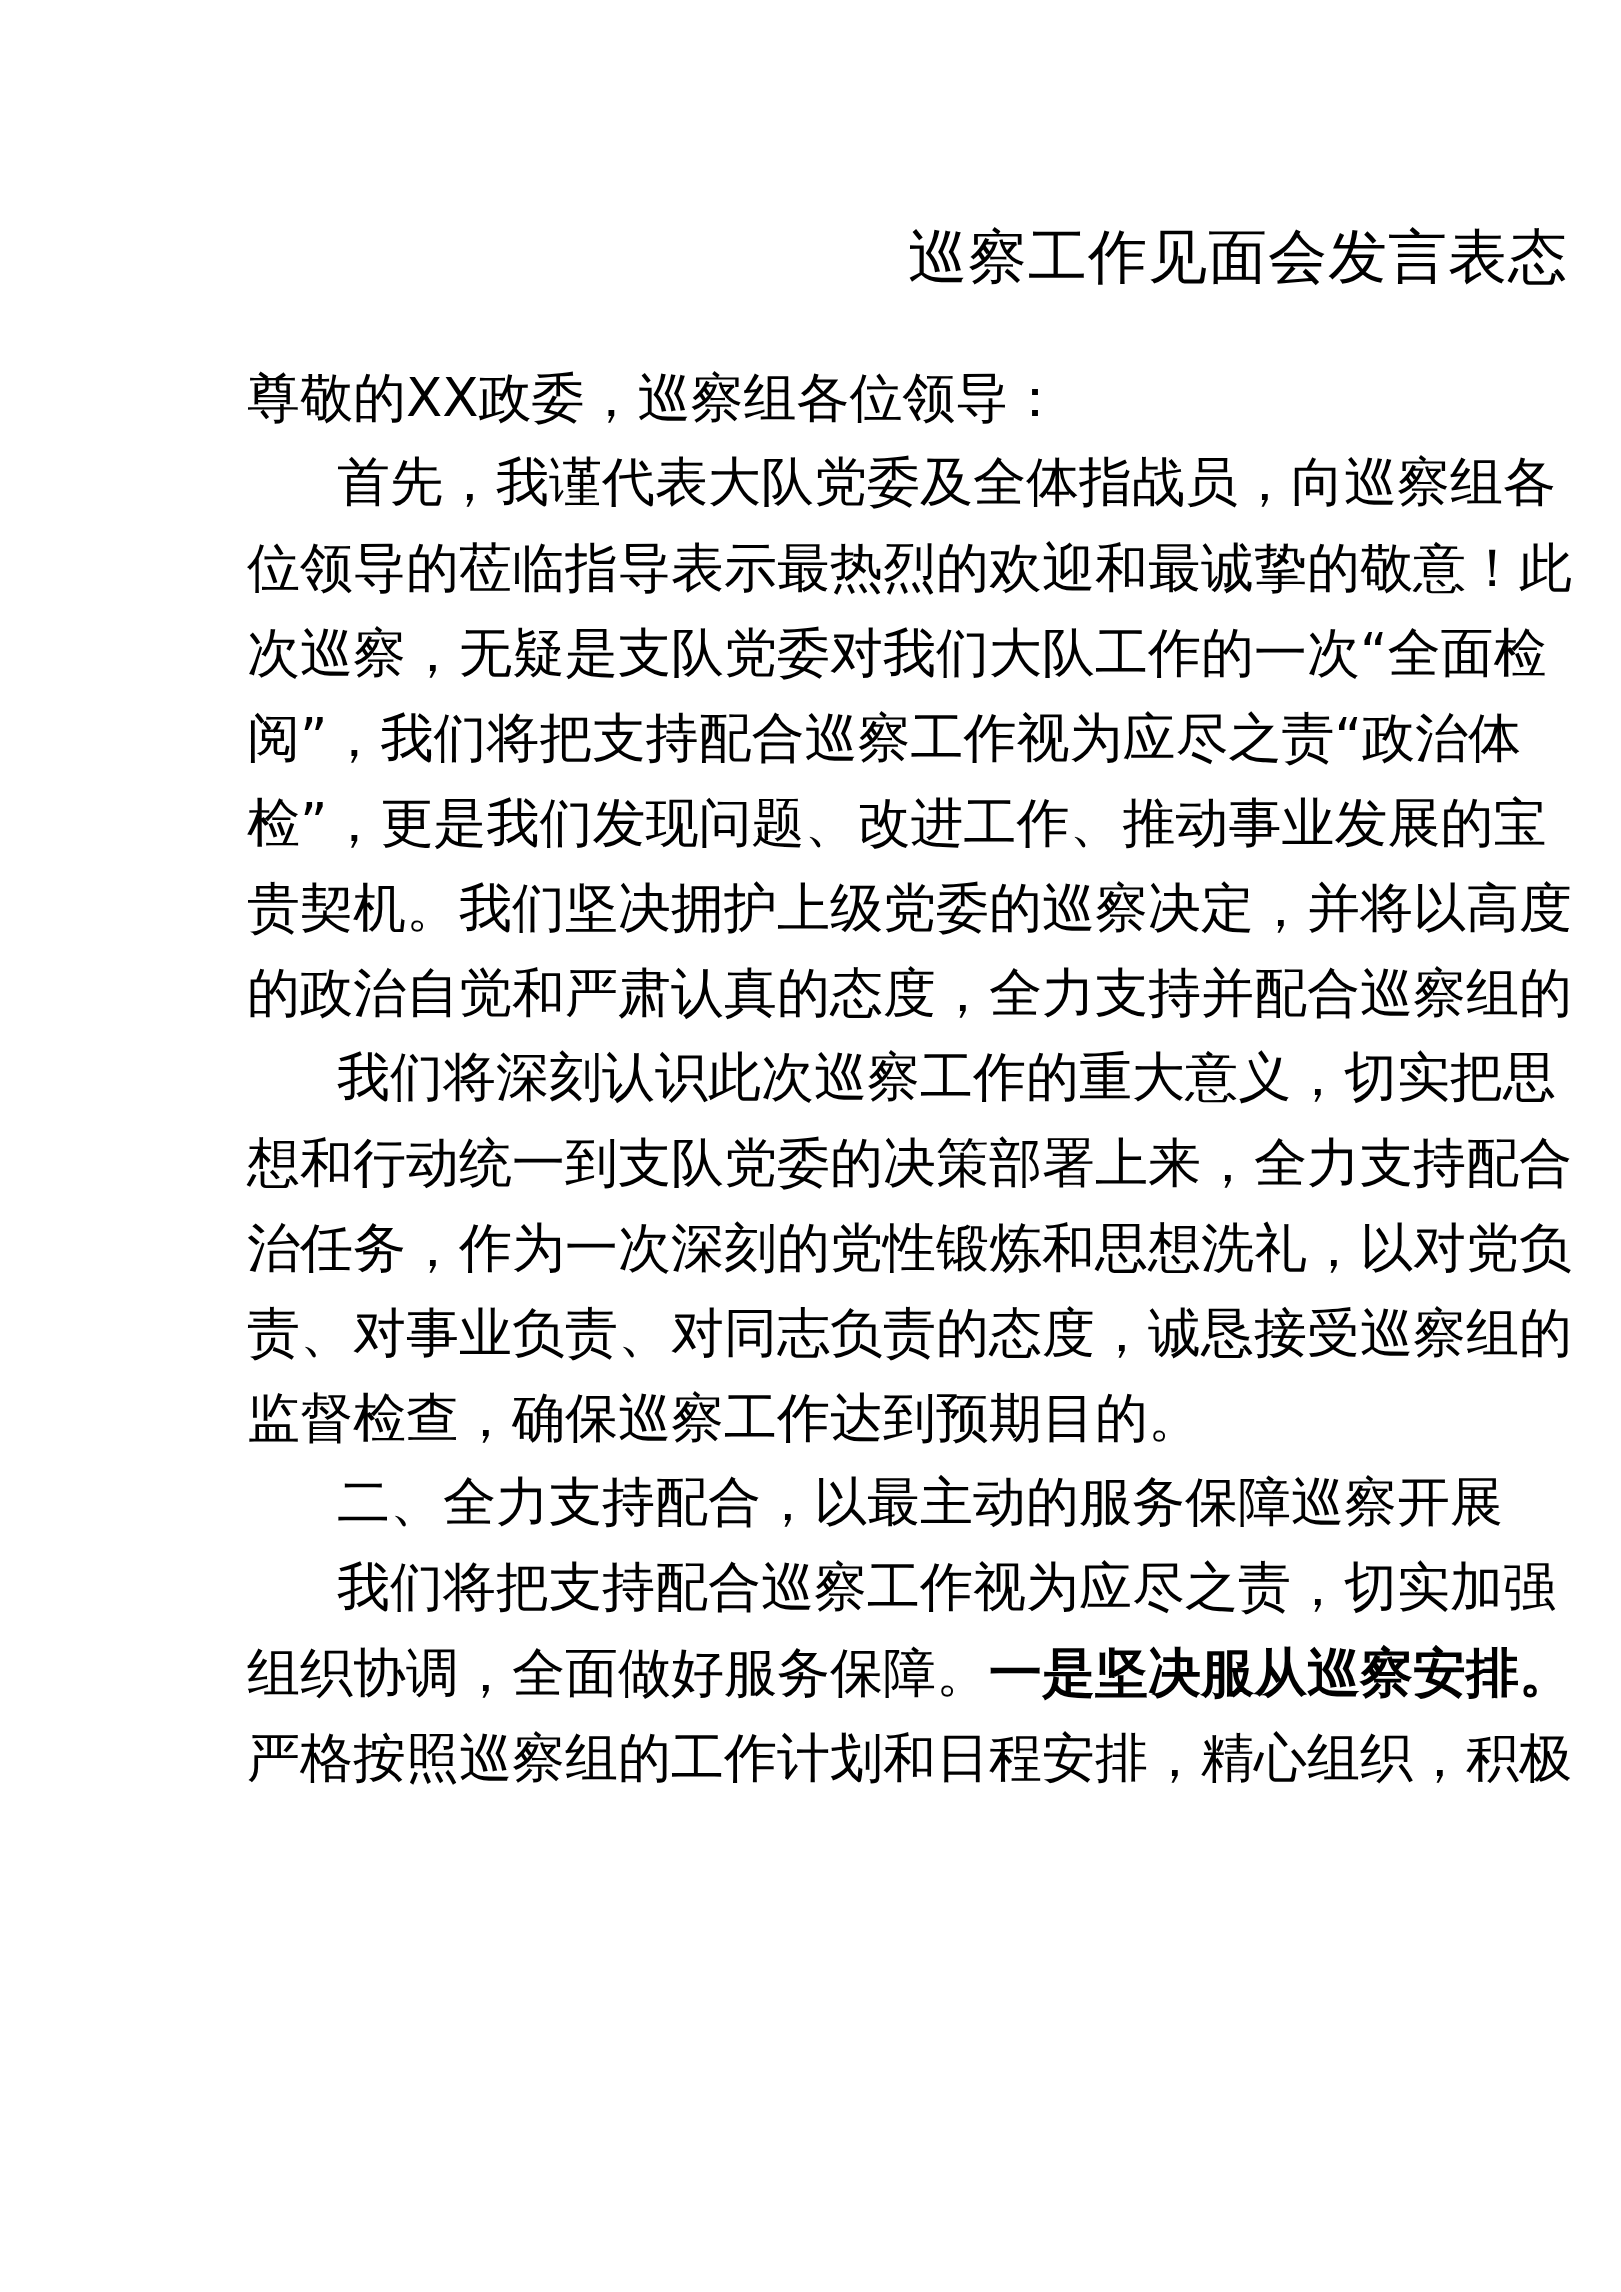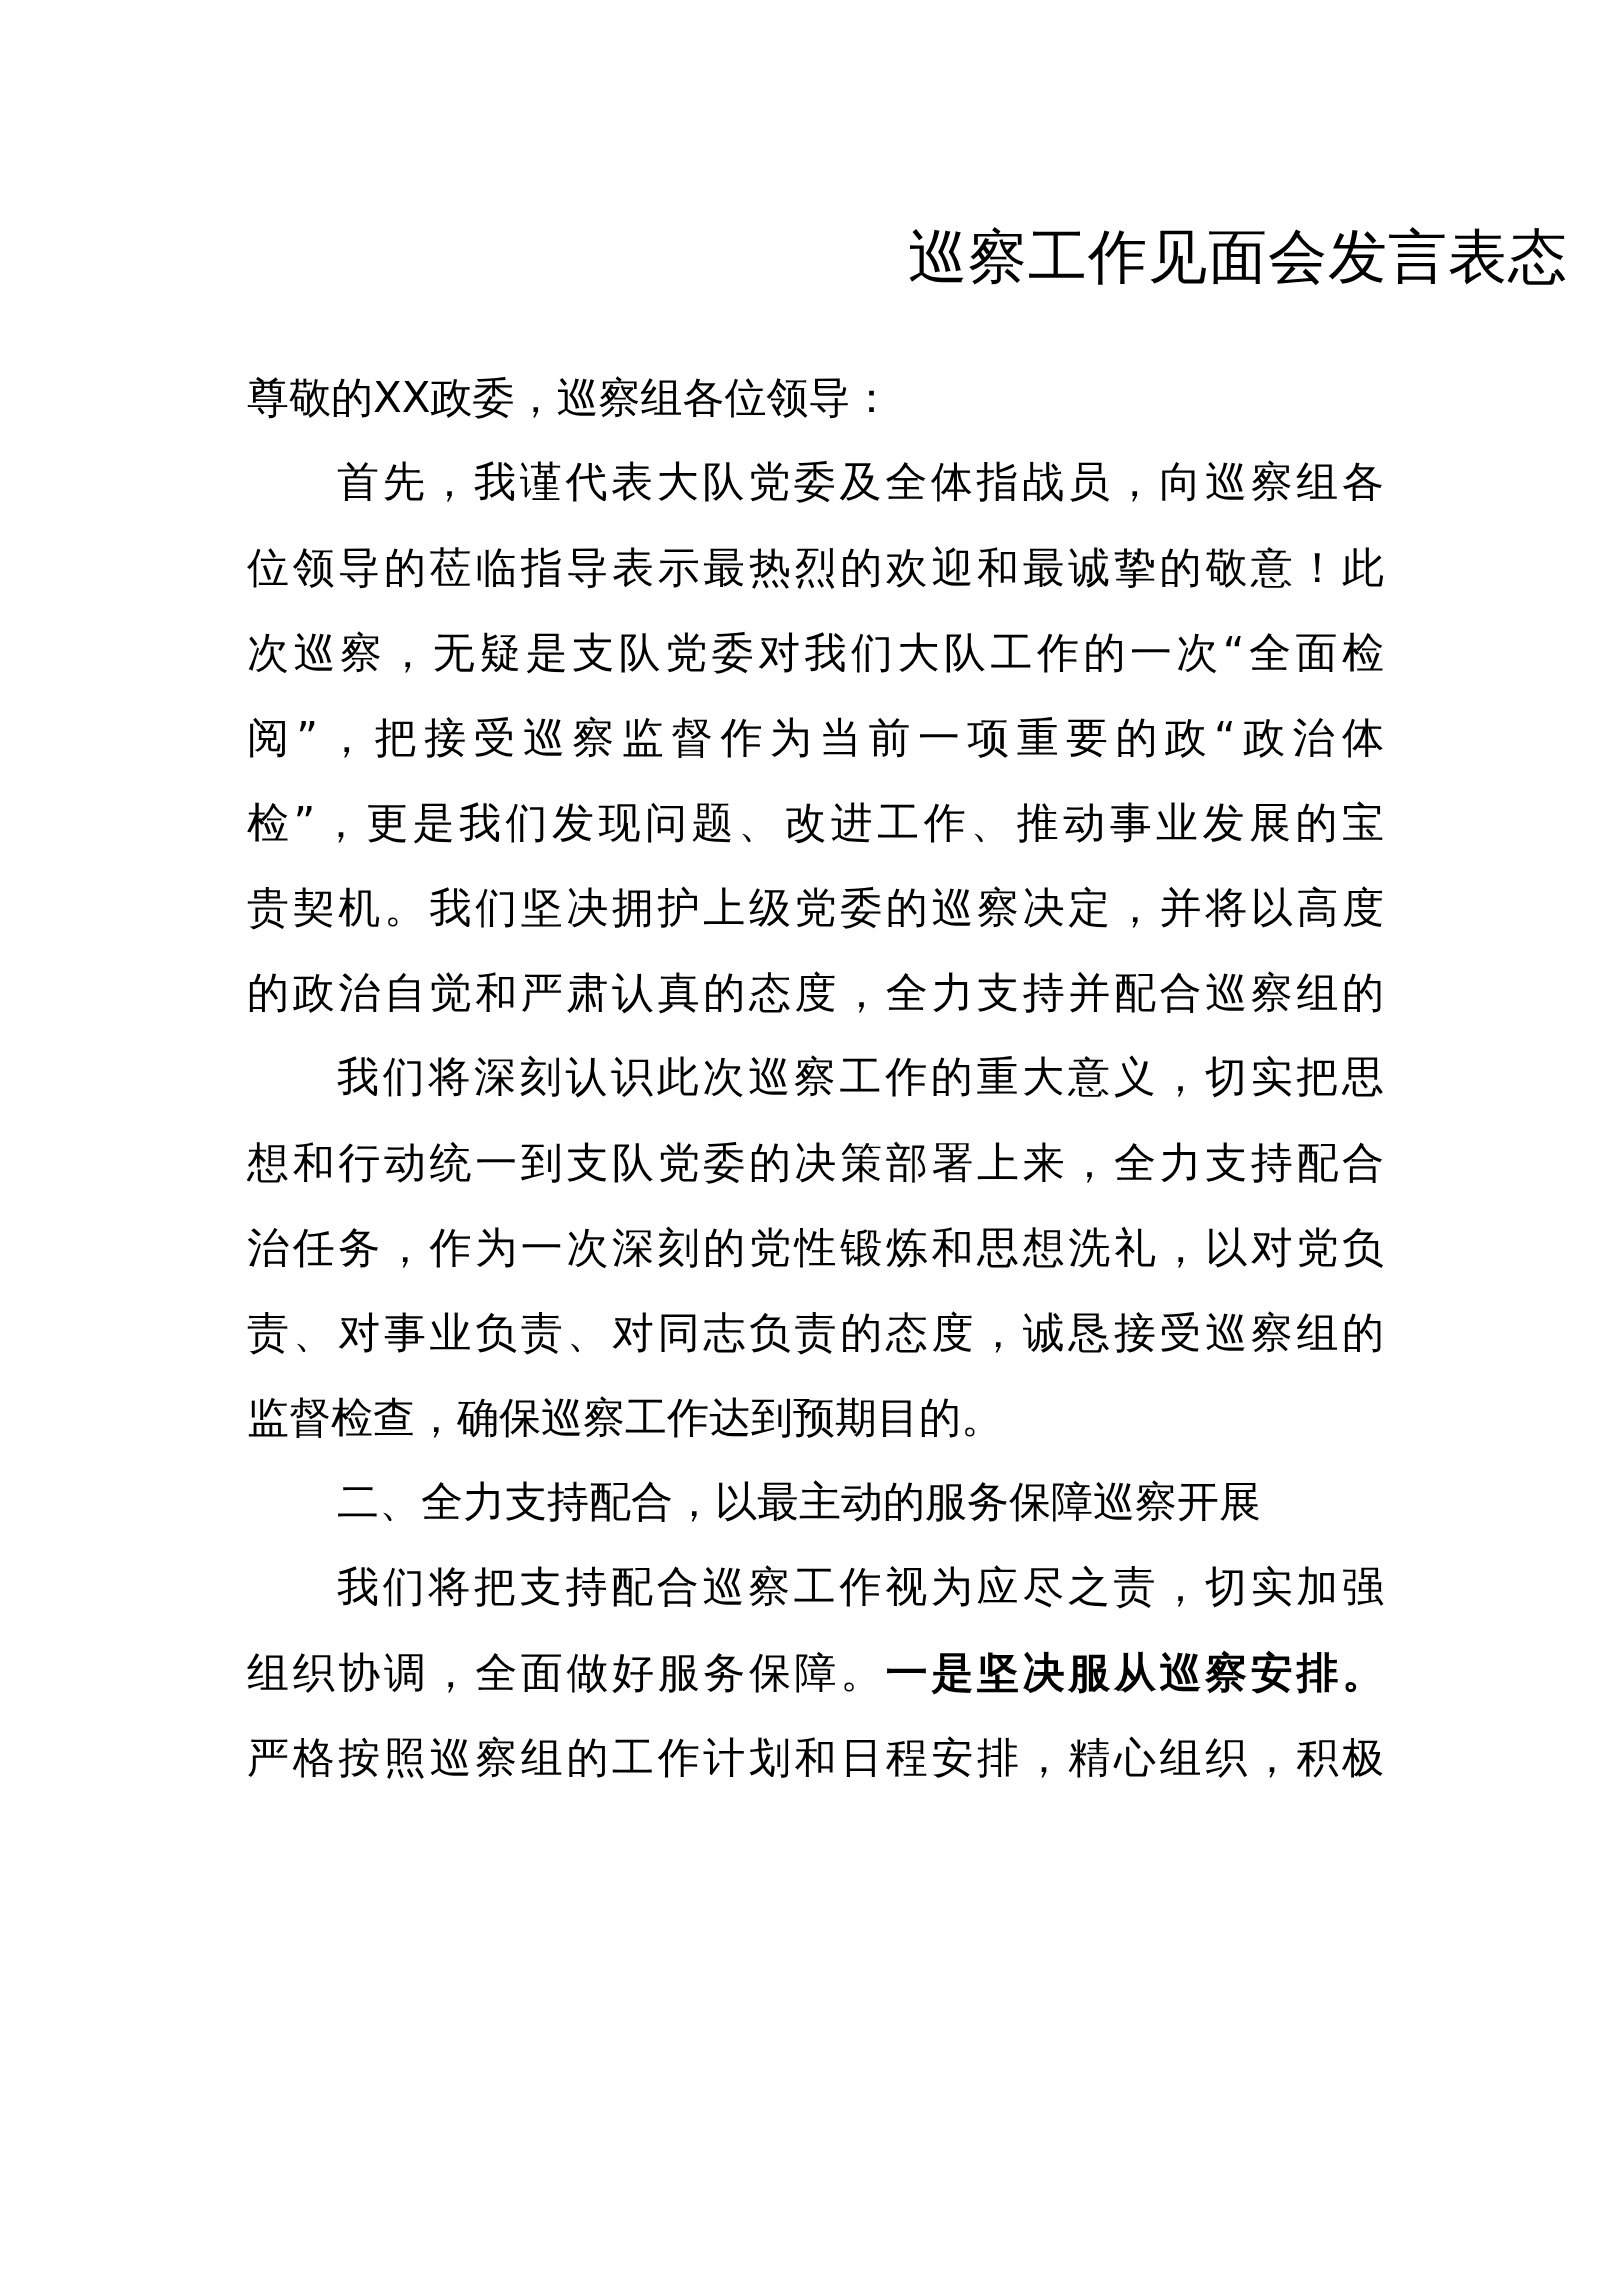--- a/index.html
+++ b/index.html
@@ -2,38 +2,38 @@
 <html><head>
 <meta charset="utf-8">
 <style>
   html, body { margin:0; padding:0; background:#ffffff; }
   body { width:1621px; height:2293px; position:relative; overflow:hidden;
          font-family:"DejaVu Sans","Liberation Sans",sans-serif; color:#000; }
   .page { position:absolute; left:0; top:0; width:1621px; height:2293px; background:#fff; }
   .title { position:absolute; left:0; width:1568px; top:218px; text-align:right;
            font-size:59px; line-height:78px; letter-spacing:1px; }
   .body { position:absolute; left:247px; top:355px; width:1137px; }
-  .line { height:85px; line-height:85px; font-size:42px; white-space:nowrap;
+  .line { height:85px; line-height:85px; font-size:53px; white-space:nowrap;
           text-align:justify; text-align-last:justify; overflow:visible; }
   .line.last { text-align-last:left; }
   .indent { padding-left:90px;font-family:Liberation Serif, serif; }
   .bold-inline { font-weight:bold; }
 </style>
 </head>
 <body>
 
 <div class="page">
   <div class="title">巡察工作见面会发言表态</div>
 
   <div class="body">
     <div class="line last">尊敬的XX政委，巡察组各位领导：</div>
     <div class="line indent">首先，我谨代表大队党委及全体指战员，向巡察组各</div>
     <div class="line">位领导的莅临指导表示最热烈的欢迎和最诚挚的敬意！此</div>
     <div class="line">次巡察，无疑是支队党委对我们大队工作的一次“全面检</div>
-    <div class="line">阅”，把接受巡察监督作为当前一项重要的政“政治体</div>
+    <div class="line">阅”，我们将把支持配合巡察工作视为应尽之责“政治体</div>
     <div class="line">检”，更是我们发现问题、改进工作、推动事业发展的宝</div>
     <div class="line">贵契机。我们坚决拥护上级党委的巡察决定，并将以高度</div>
     <div class="line">的政治自觉和严肃认真的态度，全力支持并配合巡察组的</div>
     <div class="line indent">我们将深刻认识此次巡察工作的重大意义，切实把思</div>
     <div class="line">想和行动统一到支队党委的决策部署上来，全力支持配合</div>
     <div class="line">治任务，作为一次深刻的党性锻炼和思想洗礼，以对党负</div>
     <div class="line">责、对事业负责、对同志负责的态度，诚恳接受巡察组的</div>
     <div class="line last">监督检查，确保巡察工作达到预期目的。</div>
     <div class="line indent last">二、全力支持配合，以最主动的服务保障巡察开展</div>
     <div class="line indent">我们将把支持配合巡察工作视为应尽之责，切实加强</div>

